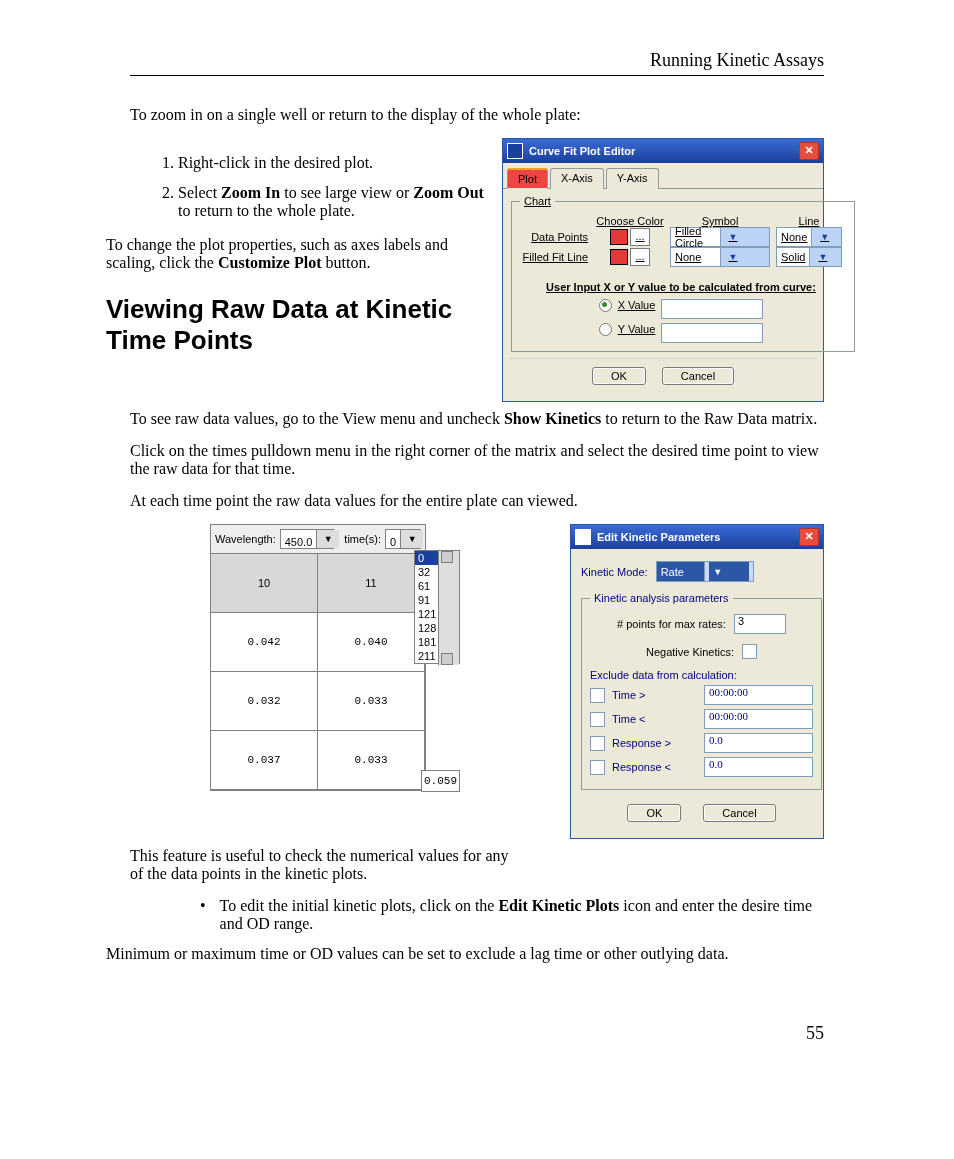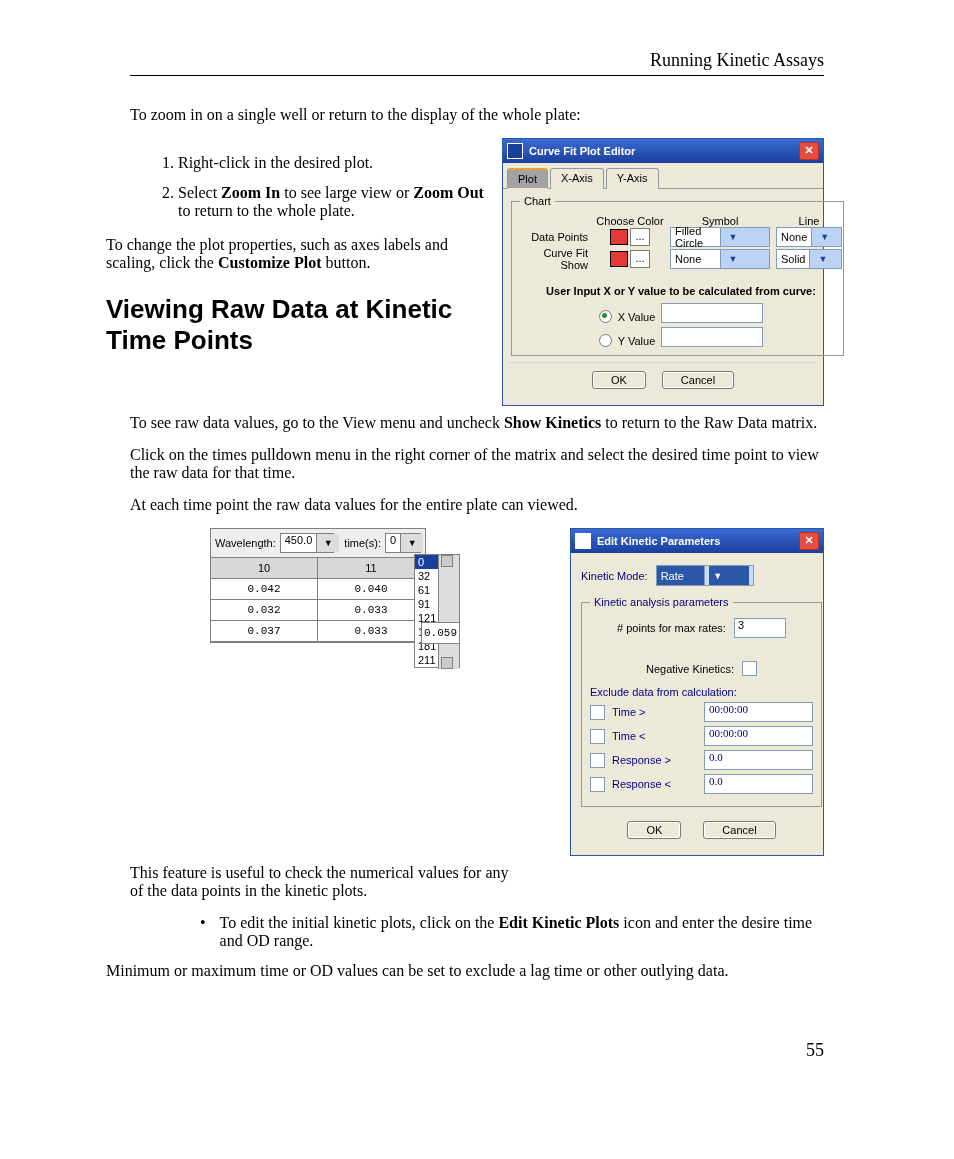--- a/index.html
+++ b/index.html
@@ -90,28 +90,29 @@
     border-bottom: none;
     background: #ece9d8;
     border-top-left-radius: 3px;
     border-top-right-radius: 3px;
     margin-right: 2px;
     cursor: pointer;
     position: relative;
     top: 1px;
   }
   .cf-tab.active {
-    background: #a3a3a3;
+    background: #ef4444;
     border-bottom: 1px solid #ece9d8;
     border-top: 2px solid #f0a030;
   }
   .cf-body { padding: 6px; }
   fieldset.cf-chart {
     border: 1px solid #919b9c;
-    padding: 8px 1px 4px 8px;
+    padding: 8px 12px 4px 8px;
+    text-decoration: underline;
   }
   fieldset.cf-chart legend { padding: 0 4px; }
   .cf-grid {
     display: grid;
     grid-template-columns: 70px 68px 100px 66px;
     gap: 0 6px;
     align-items: center;
     font-size: 11px;
   }
   .cf-grid .hdr { text-align: center; }
@@ -132,21 +133,21 @@
   .cf-combo span { padding: 0 4px; flex:1; }
   .cf-combo .arrow {
     width:16px; height:100%; background:#bdd3f5; border-left:1px solid #7f9db9;
     display:flex; align-items:center; justify-content:center; color:#1b3f9c; cursor:pointer;
   }
   .cf-user-input {
     margin-top: 14px;
   }
   .cf-user-input .cap { font-weight:bold; text-align:center; margin-bottom:6px; }
   .cf-radio-row {
-    display:flex; align-items:flex-end; gap:6px; justify-content:center; margin:4px 0;
+    display:flex; align-items:flex-start; gap:6px; justify-content:center; margin:4px 0;
   }
   .cf-radio {
     width:11px; height:11px; border:1px solid #7a7a7a; border-radius:50%; position:relative; background:#fff;
   }
   .cf-radio.checked::after {
     content:""; position:absolute; width:5px; height:5px; background:#2e8b2e; border-radius:50%;
     left:2px; top:2px;
   }
   .cf-text {
     border:1px solid #7f9db9; background:#fff; height:18px; width:100px;
@@ -171,31 +172,31 @@
     border:1px solid #808080;
     font-family: Tahoma, Arial, sans-serif;
     font-size:11px;
     background:#eee;
   }
   .wl-top {
     display:flex; align-items:center; padding:4px 4px; gap:4px; background:#eee;
     border-bottom:1px solid #808080;
   }
   .wl-combo {
-    display:flex; border:1px solid #808080; background:#fff; height:18px; align-items:flex-start;
+    display:flex; border:1px solid #808080; background:#fff; height:18px; align-items:flex-end;
   }
   .wl-combo span { padding:0 4px; }
   .wl-combo .arrow {
     width:14px; height:100%; background:#ddd; border-left:1px solid #808080;
     display:flex; align-items:center; justify-content:center; cursor:pointer;
   }
   .wl-table { display:grid; grid-template-columns: 1fr 1fr; }
   .wl-table div {
     border-right:1px solid #808080; border-bottom:1px solid #808080;
-    padding:4px 0; text-align:center; font-family: "Courier New", monospace; font-size:11px;
+    padding:23px 0; text-align:center; font-family: "Courier New", monospace; font-size:11px;
     background:#fff;
   }
   .wl-table .th { background:#d8d8d8; font-family: Tahoma, Arial; }
 
   .time-list {
     position:absolute; right:-34px; top:0;
     width: 44px;
     border:1px solid #808080; background:#fff;
     font-family: Tahoma, Arial; font-size:11px;
   }
@@ -311,21 +312,21 @@
                   <span class="chev">▼</span>
                 </span>
               </div>
             <div class="cf-combo">
                 <span>None</span>
                 <span class="arrow">
                   <span class="chev">▼</span>
                 </span>
               </div>
 
-            <div class="lbl">Curve Fit Show</div>
+            <div class="lbl">Filled Fit Line</div>
             <div class="cf-color">
               <span class="cf-swatch"></span>
               <span class="cf-ell">...</span>
             </div>
             <div class="cf-combo">
                 <span>None</span>
                 <span class="arrow">
                   <span class="chev">▼</span>
                 </span>
               </div>
@@ -420,21 +421,21 @@
           <span class="lbl">Kinetic Mode:</span>
           <div class="ekp-combo" style="width:96px;">
             <span>Rate</span>
             <span class="arrow">
                 <span class="chev">▼</span>
               </span>
           </div>
         </div>
         <fieldset class="ekp-fs">
           <legend>Kinetic analysis parameters</legend>
-          <div class="ekp-row black" style="justify-content:center; margin-bottom:23px;">
+          <div class="ekp-row black" style="justify-content:center; margin-bottom:10px;">
             <span># points for max rates:</span>
             <span class="ekp-small-input">3</span>
           </div>
           <div class="ekp-row black" style="justify-content:center; margin-bottom:10px;">
             <span>Negative Kinetics:</span>
             <span class="ekp-chk"></span>
           </div>
           <div style="color:#000080; margin-bottom:4px;">Exclude data from calculation:</div>
           <div class="ekp-exclude-row">
             <span class="ekp-chk"></span>

